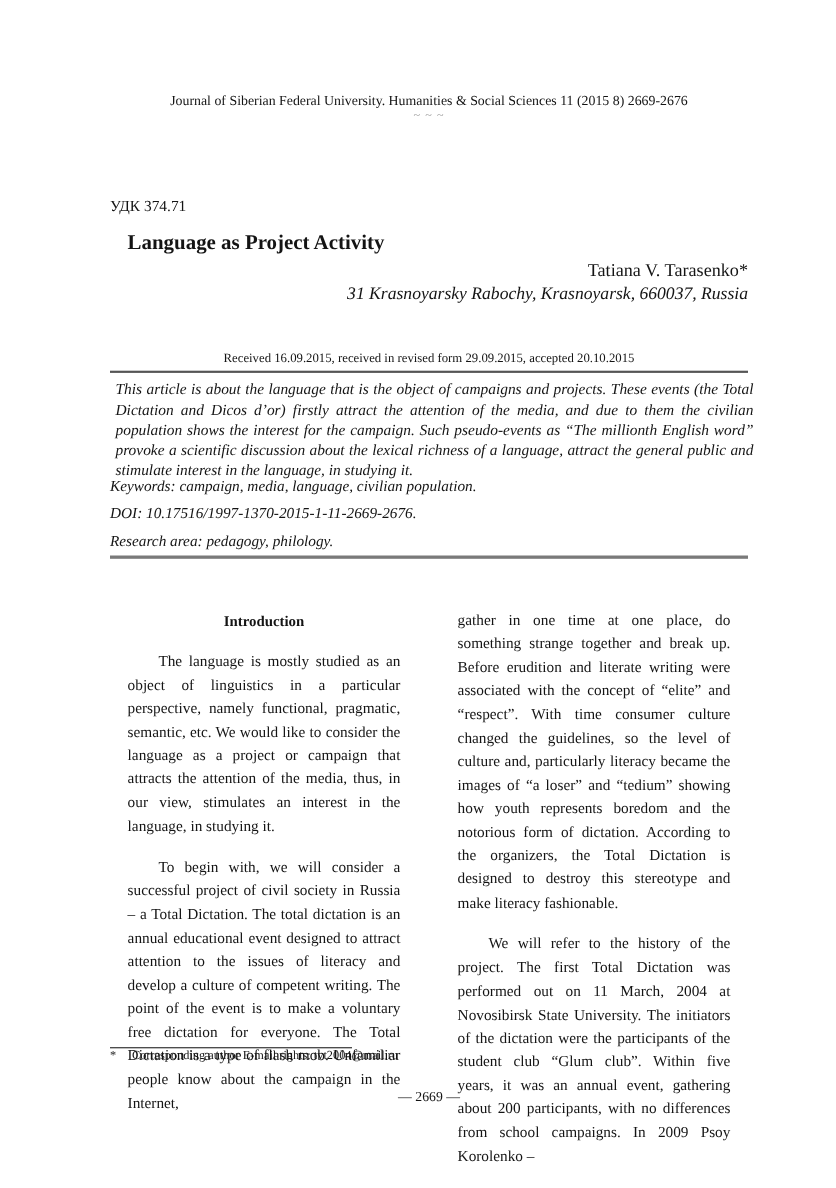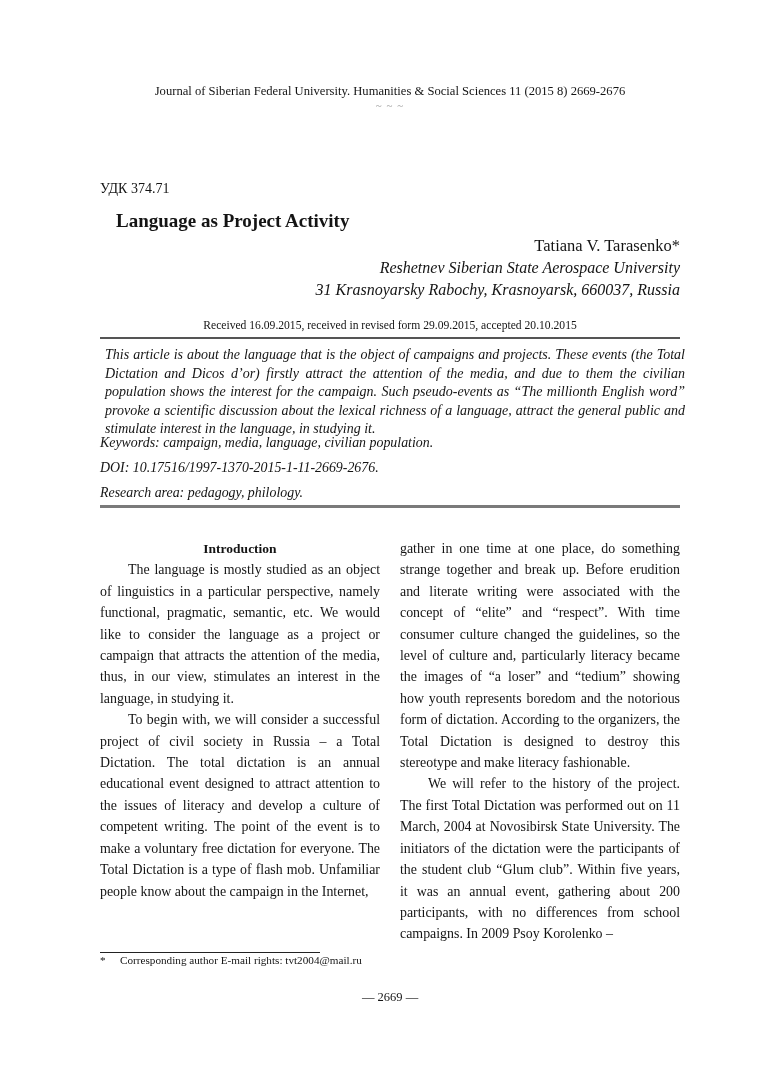--- a/index.html
+++ b/index.html
@@ -105,21 +105,21 @@
       position: absolute;
       top: 538px;
       width: 280px;
       font-size: 13.9px;
       line-height: 21.4px;
       text-align: justify;
     }
     .col-left { left: 100px; }
     .col-right { left: 400px; }
     .col p {
-      margin: 0;
+      margin: 16px;
     }
     .indent { text-indent: 28px; }
     .section-heading {
       text-align: center;
       font-weight: bold;
       font-size: 13.5px;
       margin: 0;
     }
     .h-intro { margin-bottom: 0; }
     .h-total { margin-top: 14px; margin-bottom: 0; }
@@ -157,21 +157,20 @@
 <body>
 
 <div class="running-head">Journal of  Siberian Federal University.  Humanities &amp; Social Sciences 11 (2015 8) 2669-2676</div>
 <div class="tilde">~ ~ ~</div>
 
 <div class="udk">УДК 374.71</div>
 <h1 class="title">Language as Project Activity</h1>
 
 <div class="author-block">
   <div class="author-name">Tatiana V. Tarasenko*</div>
-  <div class="affil">Reshetnev Siberian State Aerospace University</div>
   <div class="affil">31 Krasnoyarsky Rabochy, Krasnoyarsk, 660037, Russia</div>
 </div>
 
 <div class="received">Received 16.09.2015, received in revised form 29.09.2015, accepted 20.10.2015</div>
 <div class="rule rule-top"></div>
 <p class="abstract">This article is about the language that is the object of campaigns and projects. These events (the Total Dictation and Dicos d’or) firstly attract the attention of the media, and due to them the civilian population shows the interest for the campaign. Such pseudo-events as “The millionth English word” provoke a scientific discussion about the lexical richness of a language, attract the general public and stimulate interest in the language, in studying it.</p>
 <div class="meta-line kw">Keywords: campaign, media, language, civilian population.</div>
 <div class="meta-line doi">DOI: 10.17516/1997-1370-2015-1-11-2669-2676.</div>
 <div class="meta-line area">Research area: pedagogy, philology.</div>
 <div class="rule rule-bottom"></div>

